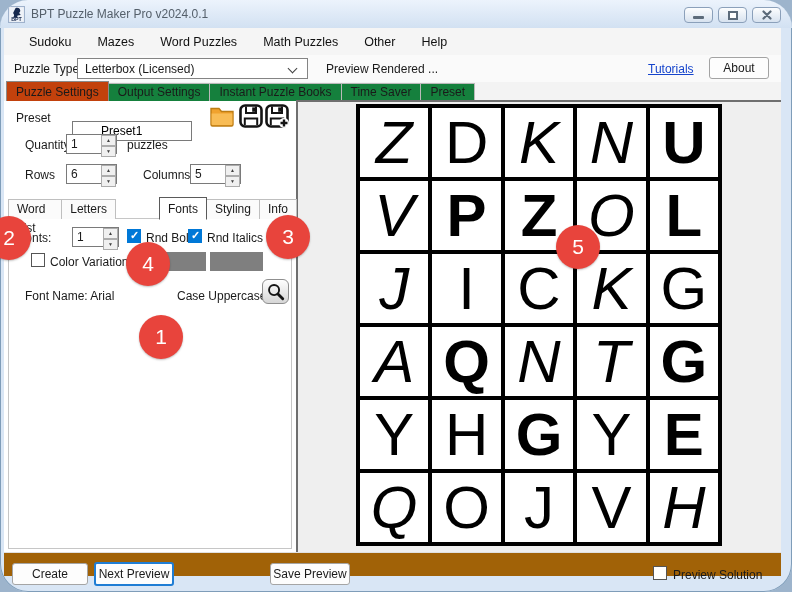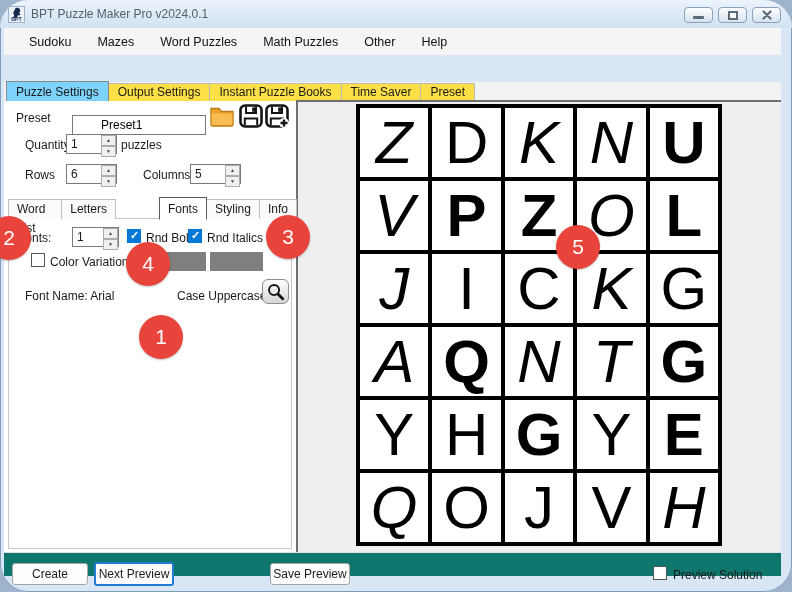--- a/index.html
+++ b/index.html
@@ -32,29 +32,29 @@
   .chev{position:absolute;right:11px;top:6px;width:7px;height:7px;
     border-right:1.6px solid #414141;border-bottom:1.6px solid #414141;transform:rotate(45deg);}
   .preview-status{position:absolute;left:322px;top:7px;}
   .tutorials{position:absolute;left:644px;top:7px;color:#1544cc;text-decoration:underline;cursor:pointer;}
   .about-btn{position:absolute;left:705px;top:2px;width:60px;height:22px;background:#fdfdfd;
     border:1px solid #a3a3a3;border-radius:3px;text-align:center;line-height:20px;}
   
   .tabstrip{position:absolute;left:4px;top:82px;width:777px;height:19px;background:#f3f3f3;
     display:flex;align-items:flex-end;padding-left:2px;z-index:2;}
   .content-line{position:absolute;left:4px;top:100px;width:777px;height:1px;background:#9f9f9f;z-index:1;}
-  .tab{height:18px;line-height:17px;padding:0 9px;background:#fde047;border:1px solid #b9b9b9;
+  .tab{height:18px;line-height:17px;padding:0 9px;background:#15803d;border:1px solid #b9b9b9;
     border-bottom:none;margin-right:-1px;position:relative;z-index:2;}
-  .tab.active{height:21px;line-height:20px;background:#7dd3fc;border-color:#8a8a8a;
+  .tab.active{height:21px;line-height:20px;background:#c2410c;border-color:#8a8a8a;
     z-index:5;margin-bottom:-1px;border-bottom:1px solid #fff;}
   
   .left-panel{position:absolute;left:4px;top:101px;width:292px;height:451px;background:#fff;z-index:3;}
   .preview-panel{position:absolute;left:296px;top:100px;width:485px;height:452px;background:#efefef;
     border-left:2px solid #6f6f6f;border-top:2px solid #6f6f6f;z-index:2;}
-  .footer{position:absolute;left:4px;top:552px;width:777px;height:24px;background:#0f766e;
+  .footer{position:absolute;left:4px;top:552px;width:777px;height:24px;background:#a16207;
     border-top:1px solid #e0e0e0;z-index:3;}
   
   .lbl{position:absolute;white-space:nowrap;text-align:right;}
   .text-input{position:absolute;height:20px;background:#fff;border:1px solid #7a7a7a;
     font-family:"Liberation Sans",sans-serif;font-size:12px;padding:0 4px;}
   .icon-btn{position:absolute;cursor:pointer;}
   .spin{position:absolute;height:20px;background:#fff;border:1px solid #7a7a7a;display:flex;}
   .spin-val{flex:1;padding:2px 4px;font-size:12px;}
   .spin-btns{width:15px;display:flex;flex-direction:column;}
   .spin-btns span{flex:1;font-size:5px;line-height:9px;text-align:center;color:#404040;
@@ -121,33 +121,43 @@
 
   <div class="menubar">
     <span class="menu-item">Sudoku</span>
     <span class="menu-item">Mazes</span>
     <span class="menu-item">Word Puzzles</span>
     <span class="menu-item">Math Puzzles</span>
     <span class="menu-item">Other</span>
     <span class="menu-item">Help</span>
   </div>
 
+  <div class="toolbar">
+    <span class="pt-label">Puzzle Type</span>
+    <div class="dropdown">
+      <span>Letterbox (Licensed)</span>
+      <span class="chev"></span>
+    </div>
+    <span class="preview-status">Preview Rendered ...</span>
+    <span class="tutorials">Tutorials</span>
+    <div class="about-btn">About</div>
+  </div>
 
   <div class="content-line"></div>
   <div class="tabstrip">
     <span class="tab active">Puzzle Settings</span>
     <span class="tab">Output Settings</span>
     <span class="tab">Instant Puzzle Books</span>
     <span class="tab">Time Saver</span>
     <span class="tab">Preset</span>
   </div>
 
   <div class="left-panel">
     <span class="lbl" style="left:12px;top:10px;">Preset</span>
-    <input class="text-input" style="left: 68px; top: 14px; width: 134px; padding-left: 28px;" value="Preset1">
+    <input class="text-input" style="left: 68px; top: 20px; width: 120px; padding-left: 28px;" value="Preset1">
     <svg class="icon-btn" style="left:205px;top:3px;" width="26" height="23" viewBox="0 0 26 23">
       <path d="M2 4.5 h8 l2.5 3 h11.5 v13 a1.5 1.5 0 0 1 -1.5 1.5 h-19 A1.5 1.5 0 0 1 2 20.5 z" fill="#f0a22e" stroke="#bd7d13" stroke-width="1.4"></path>
       <path d="M2.6 9.5 h20.8 v10.6 a1 1 0 0 1 -1 1 h-18.8 a1 1 0 0 1 -1 -1 z" fill="#f8bc55"></path>
     </svg>
     <svg class="icon-btn" style="left:235px;top:3px;" width="24" height="24" viewBox="0 0 24 24">
       <rect x="1.5" y="1.5" width="21" height="21" rx="4.5" fill="#fff" stroke="#141414" stroke-width="2.6"></rect>
       <path d="M7 2.6 v6.4 h10 v-6.4" fill="none" stroke="#141414" stroke-width="2"></path>
       <rect x="13.2" y="3.4" width="2.8" height="4.4" fill="#141414"></rect>
       <path d="M5.8 21 v-6.6 h12.4 v6.6" fill="none" stroke="#141414" stroke-width="2"></path>
     </svg>
@@ -161,21 +171,21 @@
     </svg>
 
     <span class="lbl" style="left:21px;top:37px;">Quantity</span>
     <div class="spin" style="left:62px;top:33px;width:51px;">
       <span class="spin-val">1</span>
       <span class="spin-btns">
           <span>▲</span>
           <span>▼</span>
         </span>
     </div>
-    <span class="lbl" style="left:117px;top:37px;">puzzles</span>
+    <span class="lbl" style="left:123px;top:37px;">puzzles</span>
 
     <span class="lbl" style="left:21px;top:67px;">Rows</span>
     <div class="spin" style="left:62px;top:63px;width:51px;">
       <span class="spin-val">6</span>
       <span class="spin-btns">
           <span>▲</span>
           <span>▼</span>
         </span>
     </div>
     <span class="lbl" style="left:139px;top:67px;">Columns</span>

